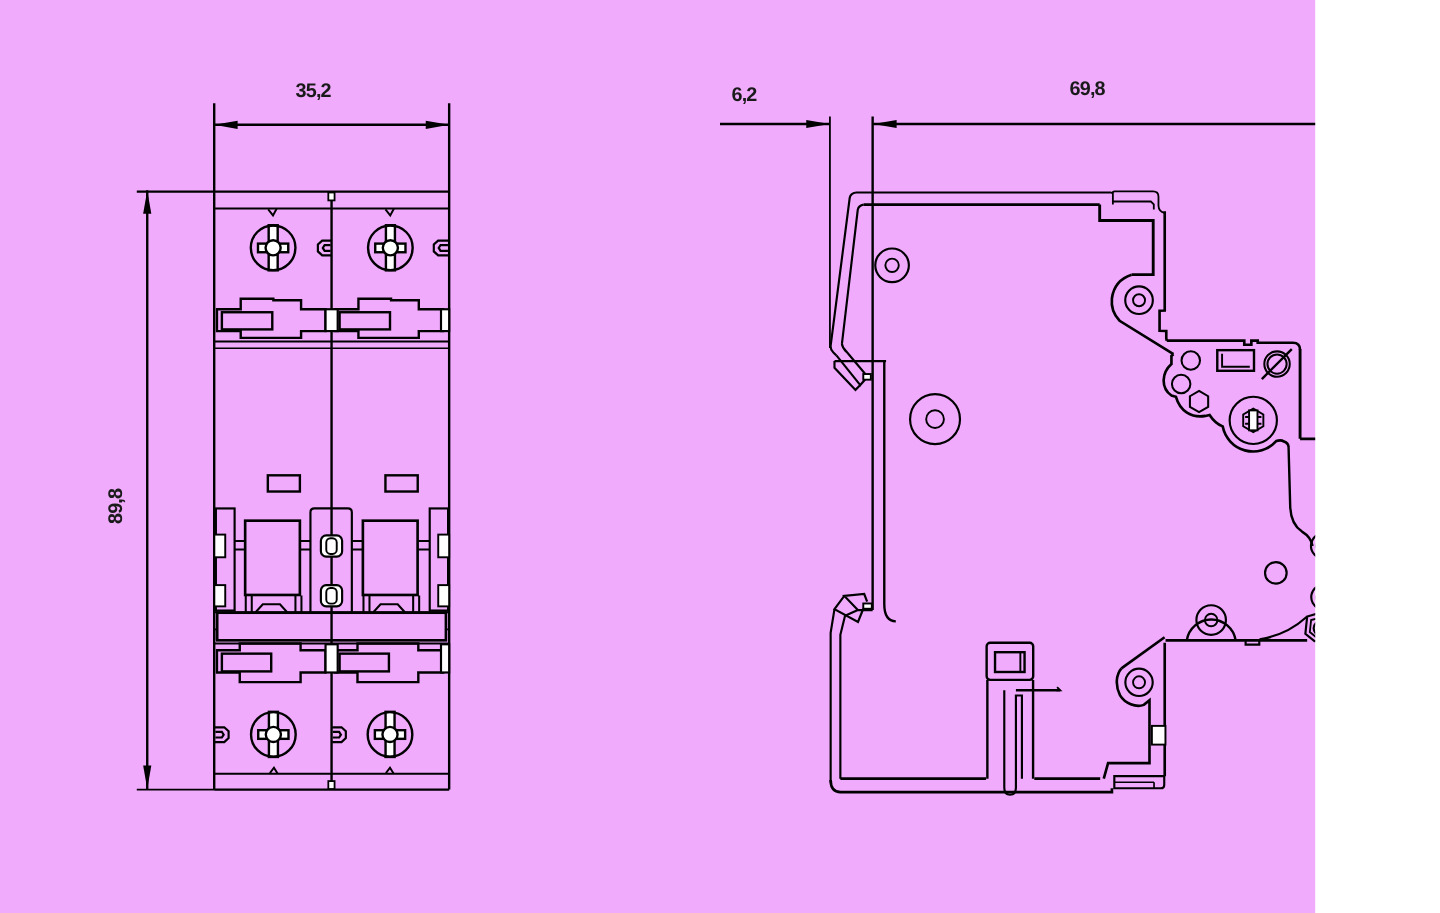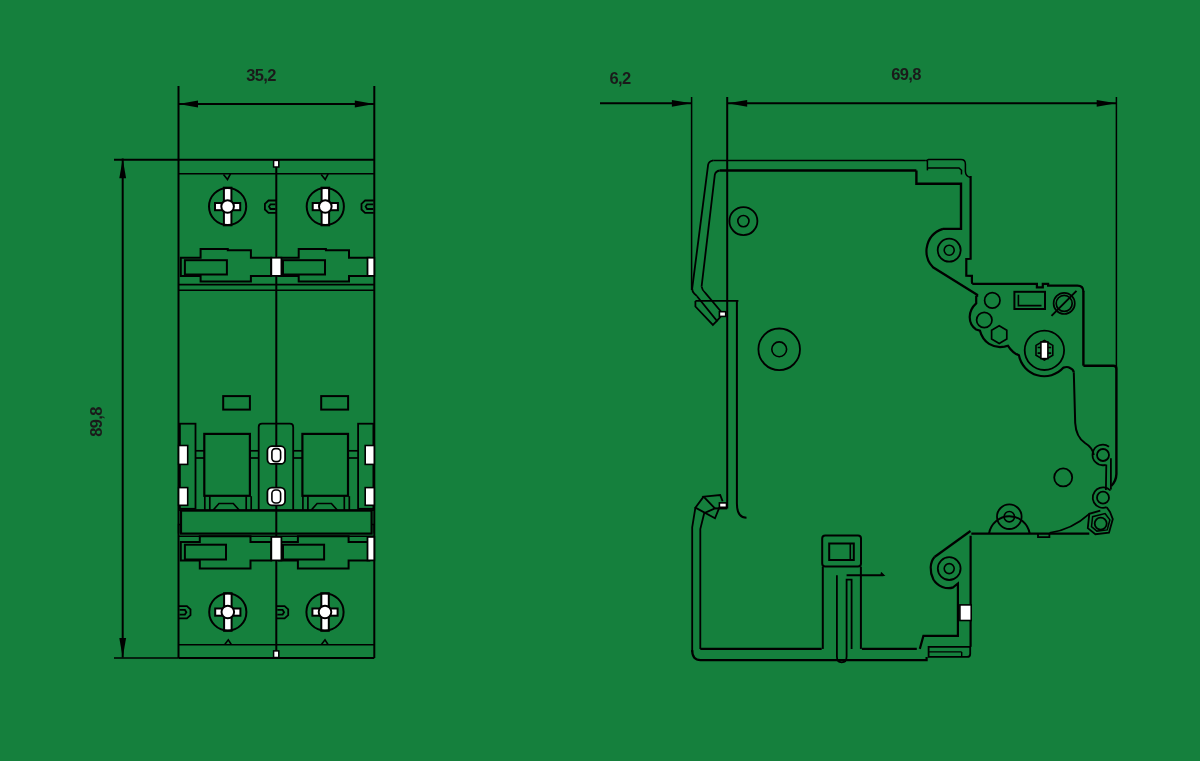--- a/index.html
+++ b/index.html
@@ -1,16 +1,16 @@
 <!DOCTYPE html>
 <html><head>
 <meta charset="utf-8">
 <style>
   html,body{margin:0;padding:0;background:#fff;}
-  .page{position:relative;width:1200px;height:761px;background:#15803d;overflow:hidden;text-align:right;}
+  .page{position:relative;width:1096px;height:761px;background:#f0abfc;overflow:hidden;text-align:right;}
   svg{position:absolute;top:0;left:0;filter:blur(0.55px);}
   text{font-family:"Liberation Sans",sans-serif;fill:#1a1a1a;}
 </style>
 </head>
 <body>
 <div class="page">
 <svg width="1200" height="761" viewBox="0 0 1200 761">
 <g fill="none" stroke="#000" stroke-width="1.8">
 
 <text x="261" y="81" font-size="16.5" font-weight="700" letter-spacing="-0.7" text-anchor="middle" stroke="none">35,2</text>

